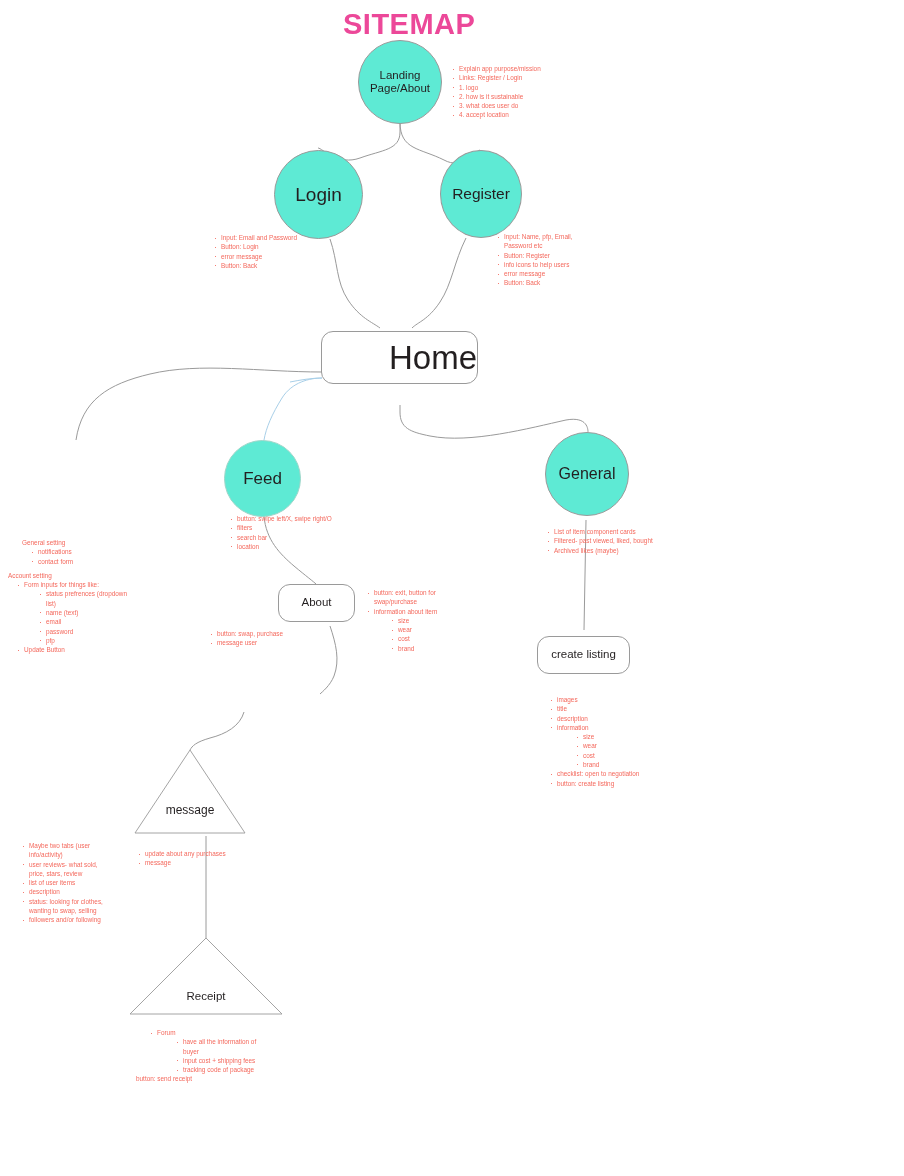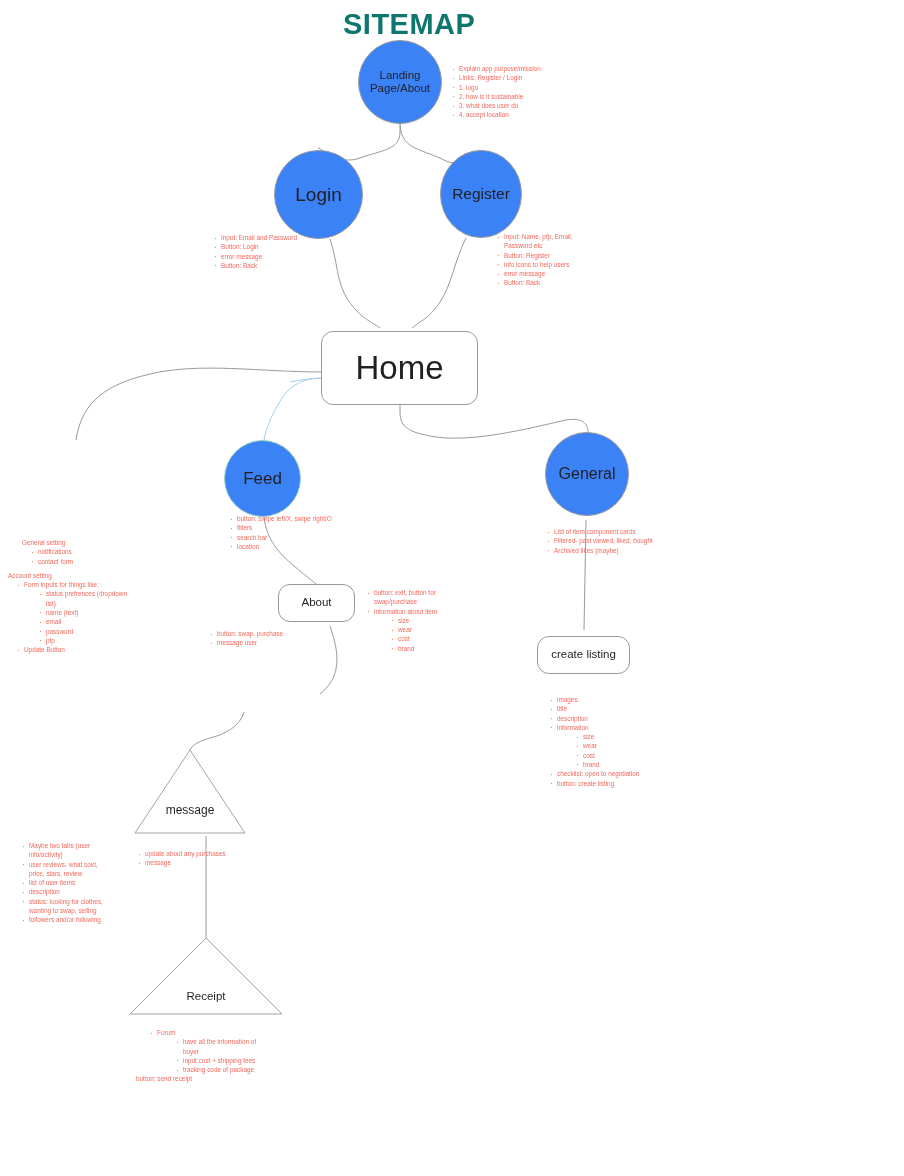--- a/index.html
+++ b/index.html
@@ -32,21 +32,21 @@
     align-items: center;
     justify-content: center;
     text-align: center;
     color: #231f20;
     box-sizing: border-box;
     line-height: 1.15;
   }
   .node.circle {
     border: 1px solid #9a9a9a;
     border-radius: 50%;
-    background: #3b82f6;
+    background: #5eead4;
   }
   .node.circle.teal {
     border-color: #9ed6c9;
   }
   .node.rect {
     border: 1px solid #9a9a9a;
     border-radius: 12px;
     background: #ffffff;
   }
   .node.tri {
@@ -57,21 +57,21 @@
     position: absolute;
     width: 100%;
     text-align: center;
     bottom: 18%;
     left: 0;
   }
   .title {
     position: absolute;
     font-weight: bold;
     letter-spacing: 0.5px;
-    color: #0f766e;
+    color: #ec4899;
   }
   .notes {
     position: absolute;
     color: #f4685c;
     font-size: 6.4px;
     line-height: 1.45;
   }
   .notes ul {
     margin: 0;
     padding: 0 0 0 9px;
@@ -140,21 +140,21 @@
   </div>
 
   <div class="node circle" style="left:274px; top:150px; width:89px; height:89px; font-size:19px;">
     <span>Login</span>
   </div>
 
   <div class="node circle" style="left:440px; top:150px; width:82px; height:88px; font-size:15.5px;">
     <span>Register</span>
   </div>
 
-  <div class="node rect" style="left:321px; top:331px; width:157px; height:74px; font-size:33px;">
+  <div class="node rect" style="left:321px; top:331px; width:157px; height:53px; font-size:33px;justify-content:flex-end;">
     <span>Home</span>
   </div>
 
 
   <div class="node circle teal" style="left:224px; top:440px; width:77px; height:77px; font-size:17px;">
     <span>Feed</span>
   </div>
 
   <div class="node circle" style="left:545px; top:432px; width:84px; height:84px; font-size:16px;">
     <span>General</span>

